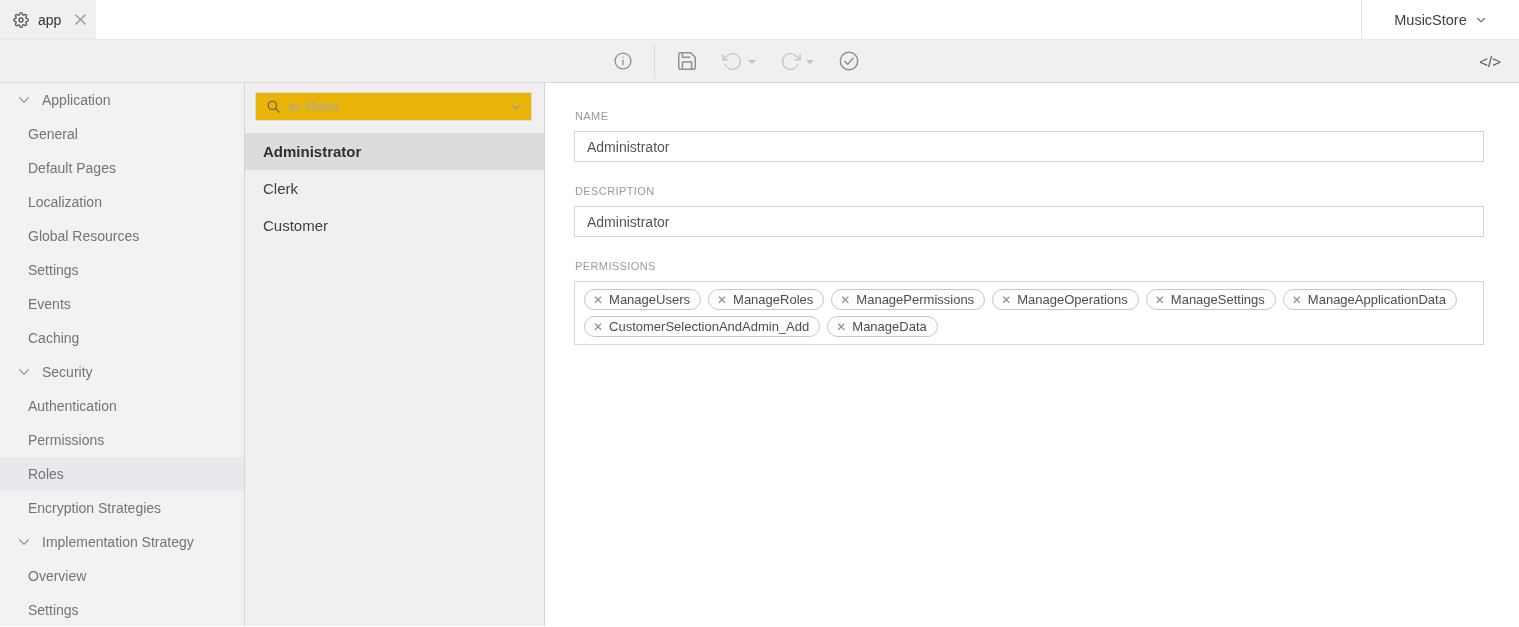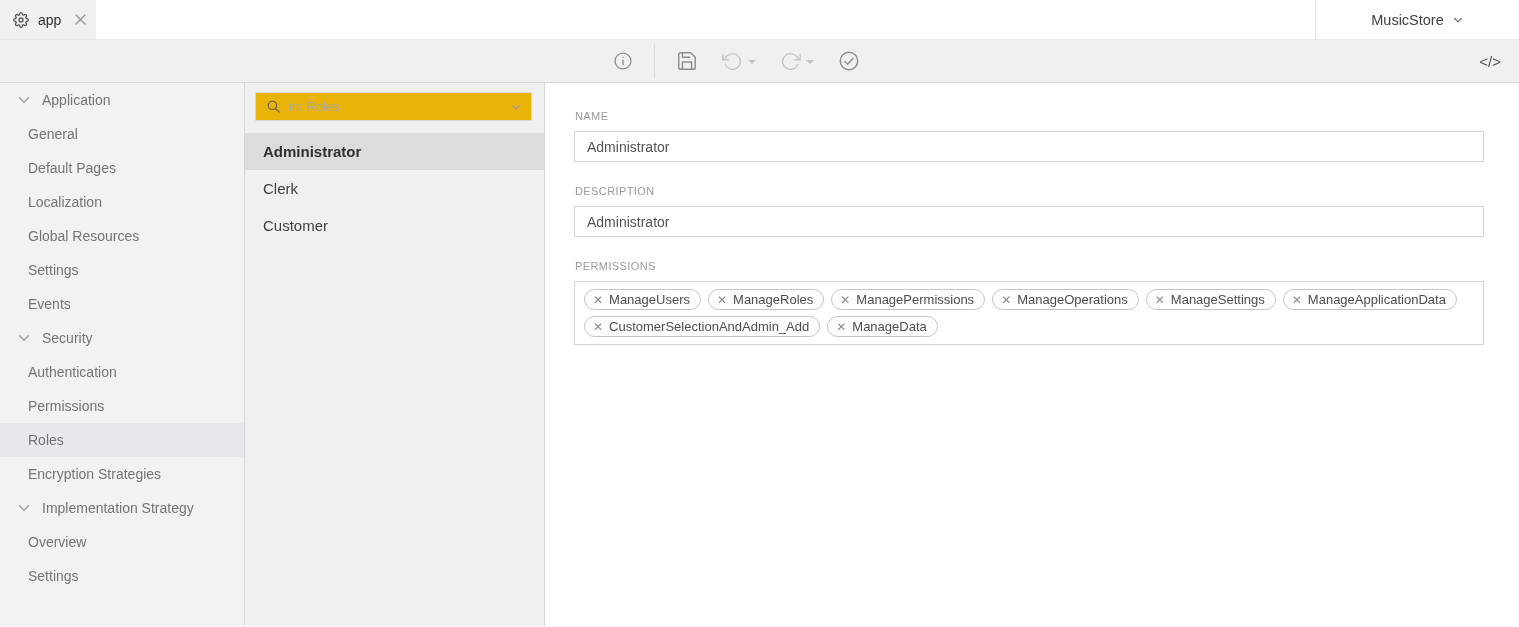--- a/index.html
+++ b/index.html
@@ -3,21 +3,21 @@
 <meta charset="utf-8">
 <style>
   * { margin:0; padding:0; box-sizing:border-box; }
   html,body { width:1519px; height:627px; overflow:hidden; }
   body { font-family:"Liberation Sans", sans-serif; background:#fff; color:#444; }
 
   
   .tabbar { height:40px; background:#fff; border-bottom:1px solid #e9e9e9; display:flex; align-items:stretch; }
   .tab { width:96px; background:#f0f0f0; display:flex; align-items:center; padding:0 10px 0 13px; gap:9px; cursor:pointer; }
   .tab-label { font-size:14px; color:#333; flex:1; }
-  .tabbar-right { margin-left:auto; width:204px; border-left:1px solid #e2e2e2; display:flex; align-items:center; justify-content:center; gap:8px; cursor:pointer; }
+  .tabbar-right { margin-left:auto; width:158px; border-left:1px solid #e2e2e2; display:flex; align-items:center; justify-content:center; gap:8px; cursor:pointer; }
   .project-label { font-size:14.5px; color:#3f3f3f; }
 
   
   .toolbar { position:relative; height:43px; background:#f0f0f0; border-bottom:1px solid #d9d9d9; }
   .toolbar-icons { position:absolute; left:601px; top:0; height:42px; display:flex; align-items:center; }
   .tbtn { display:flex; align-items:center; justify-content:center; padding:0 12px; height:100%; cursor:pointer; }
   .tbtn.disabled { cursor:default; }
   .tb-divider { width:1px; height:34px; background:#dcdcdc; margin:0 9px; }
   .caret { width:0; height:0; border-left:4px solid transparent; border-right:4px solid transparent; border-top:4px solid #c2c2c2; margin-left:5px; margin-top:2px; }
   .code-btn { position:absolute; right:10px; top:0; height:42px; display:flex; align-items:center; padding:0 8px; font-size:15px; color:#555; letter-spacing:0px; cursor:pointer; }
@@ -165,20 +165,24 @@
       <div class="tree-item child">
 
         <span class="tree-label">Settings</span>
       </div>
 
       <div class="tree-item child">
 
         <span class="tree-label">Events</span>
       </div>
 
+      <div class="tree-item child">
+
+        <span class="tree-label">Caching</span>
+      </div>
 
       <div class="tree-item group">
         <span class="chev">
           <svg width="14" height="14" viewBox="0 0 16 16" fill="none" stroke="#9b9b9b" stroke-width="1.5" stroke-linecap="round" stroke-linejoin="round">
             <polyline points="3,5.5 8,10.5 13,5.5"></polyline>
           </svg>
         </span>
         <span class="tree-label">Security</span>
       </div>
 

